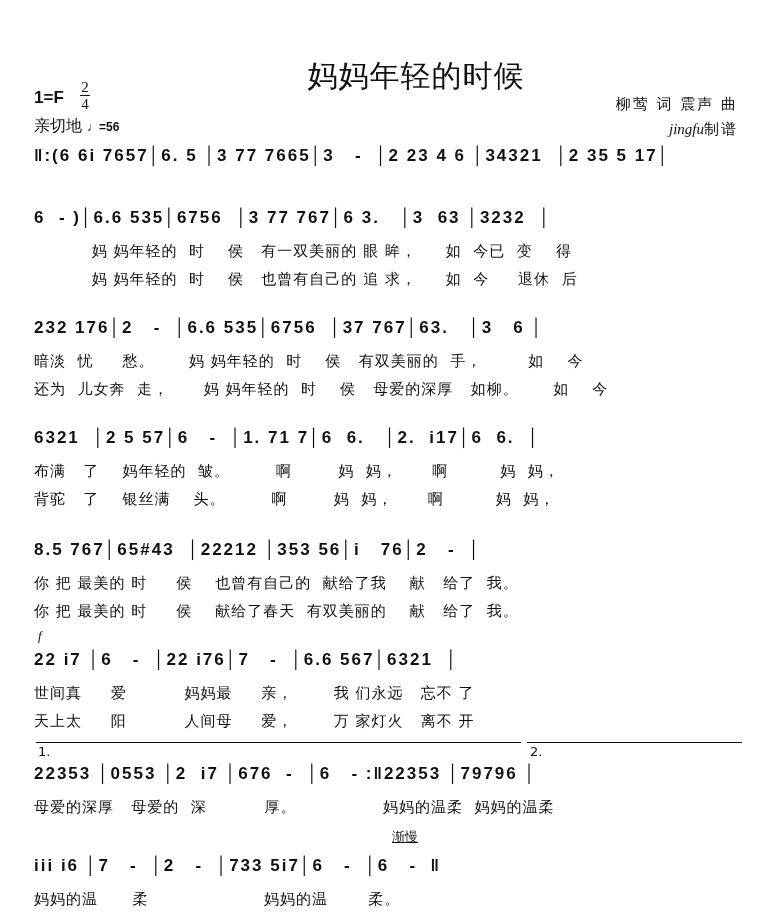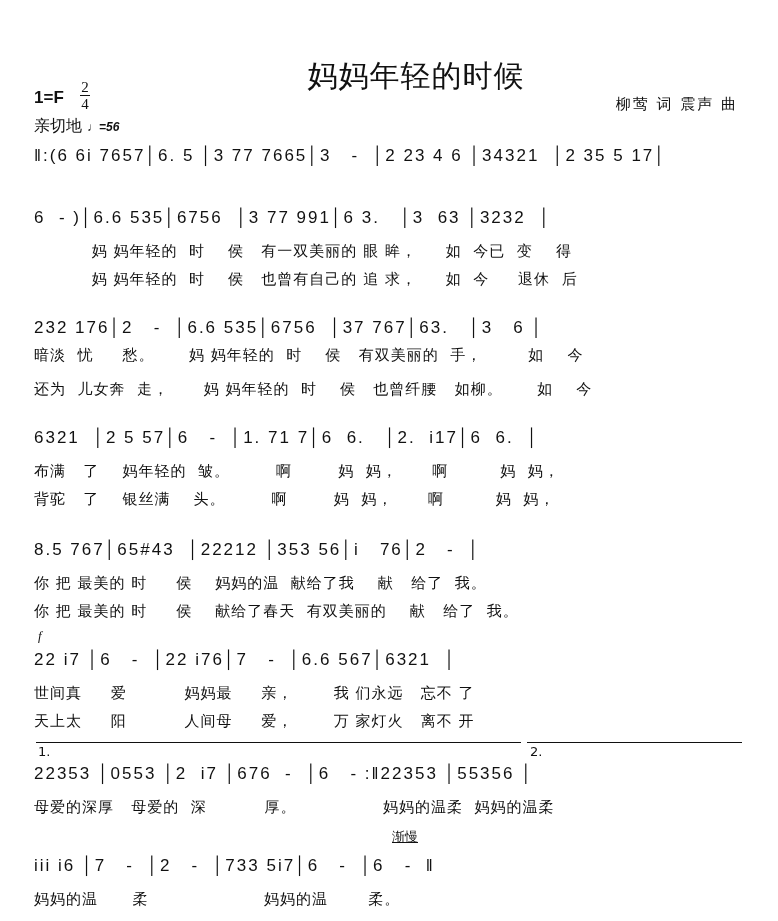--- a/index.html
+++ b/index.html
@@ -3,88 +3,89 @@
 <meta charset="utf-8">
 <style>
   html,body{margin:0;padding:0;background:#fff;}
   body{width:778px;height:921px;position:relative;overflow:hidden;color:#111;font-family:"DejaVu Sans","Liberation Sans",sans-serif;}
   .title{position:absolute;left:0;width:778px;top:56px;text-align:center;font-size:30px;font-family:"DejaVu Sans",sans-serif;letter-spacing:1px;margin-left:27px;}
   .key{position:absolute;left:34px;top:88px;font-size:17px;font-family:"Liberation Serif",serif;}
   .key b{font-family:"Liberation Sans",sans-serif;}
   .ts{position:absolute;left:80px;top:80px;font-family:"Liberation Serif",serif;font-size:15px;line-height:14px;text-align:center;}
   .ts .line{border-top:1px solid #111;width:10px;margin:1px auto;}
   .tempo{position:absolute;left:34px;top:116px;font-size:16px;}
-  .tempo .mm{font-size:12px;font-weight:bold;font-family:"Liberation Sans",sans-serif;font-style:italic;}
+  .tempo .mm{font-size:12px;font-weight:bold;font-family:"Liberation Sans",sans-serif;}
   .credits{position:absolute;right:40px;top:92px;font-size:15px;text-align:right;line-height:25px;letter-spacing:2px;}
   .credits i{font-family:"Liberation Serif",serif;letter-spacing:0;}
   .row{position:absolute;left:0;width:778px;}
-  .notes{position:absolute;left:34px;font-family:"Liberation Sans",sans-serif;font-weight:normal;font-size:17px;white-space:pre;letter-spacing:2px;}
+  .notes{position:absolute;left:34px;font-family:"Liberation Sans",sans-serif;font-weight:bold;font-size:17px;white-space:pre;letter-spacing:2px;}
   .lyr{position:absolute;left:34px;font-size:15px;white-space:pre;letter-spacing:1px;}
   .mark{position:absolute;font-size:13px;}
 </style>
 </head>
 <body>
 
 <div class="title">妈妈年轻的时候</div>
 
 <div class="key"><b>1=F</b></div>
 <div class="ts">
   <div>2</div>
     <div class="line"></div>
     <div>4</div>
 </div>
 <div class="tempo">
   <span>亲切地</span> <span class="mm">♩=56</span>
 </div>
 
 <div class="credits">
   <div>柳莺 词  震声 曲</div>
+  <div><i>jingfu</i><span>制谱</span></div>
 </div>
 
 <div class="row" style="top:146px">
   <div class="notes">‖:(6 6i 7657│6. 5 │3 77 7665│3   -  │2 23 4 6 │34321  │2 35 5 17│</div>
 </div>
 
 <div class="row" style="top:208px">
-  <div class="notes">6  - )│6.6 535│6756  │3 77 991│6 3.   │3  63 │3232  │</div>
+  <div class="notes">6  - )│6.6 535│6756  │3 77 767│6 3.   │3  63 │3232  │</div>
   <div class="lyr" style="top:34px">          妈 妈年轻的  时    侯   有一双美丽的 眼 眸，     如  今已  变    得</div>
   <div class="lyr" style="top:62px">          妈 妈年轻的  时    侯   也曾有自己的 追 求，     如  今     退休  后</div>
 </div>
 
 <div class="row" style="top:318px">
   <div class="notes">232 176│2   -  │6.6 535│6756  │37 767│63.   │3   6 │</div>
-  <div class="lyr" style="top:28px">暗淡  忧     愁。      妈 妈年轻的  时    侯   有双美丽的  手，        如    今</div>
-  <div class="lyr" style="top:62px">还为  儿女奔  走，      妈 妈年轻的  时    侯   也曾纤腰   如柳。      如    今</div>
+  <div class="lyr" style="top:34px">暗淡  忧     愁。      妈 妈年轻的  时    侯   有双美丽的  手，        如    今</div>
+  <div class="lyr" style="top:62px">还为  儿女奔  走，      妈 妈年轻的  时    侯   母爱的深厚   如柳。      如    今</div>
 </div>
 
 <div class="row" style="top:428px">
   <div class="notes">6321  │2 5 57│6   -  │1. 71 7│6  6.   │2.  i17│6  6.  │</div>
   <div class="lyr" style="top:34px">布满   了    妈年轻的  皱。        啊        妈  妈，      啊         妈  妈，</div>
   <div class="lyr" style="top:62px">背驼   了    银丝满    头。        啊        妈  妈，      啊         妈  妈，</div>
 </div>
 
 <div class="row" style="top:540px">
   <div class="notes">8.5 767│65#43  │22212 │353 56│i   76│2   -  │</div>
-  <div class="lyr" style="top:34px">你 把 最美的 时     侯    妈妈的温  献给了我    献   给了  我。</div>
+  <div class="lyr" style="top:34px">你 把 最美的 时     侯    也曾有自己的  献给了我    献   给了  我。</div>
   <div class="lyr" style="top:62px">你 把 最美的 时     侯    献给了春天  有双美丽的    献   给了  我。</div>
 </div>
 
 <div class="row" style="top:650px">
   <div class="mark" style="left:38px;top:-22px;font-style:italic;font-family:'Liberation Serif',serif;">f</div>
   <div class="notes">22 i7 │6   -  │22 i76│7   -  │6.6 567│6321  │</div>
   <div class="lyr" style="top:34px">世间真     爱          妈妈最     亲，       我 们永远   忘不 了</div>
   <div class="lyr" style="top:62px">天上太     阳          人间母     爱，       万 家灯火   离不 开</div>
 </div>
 
 <div class="row" style="top:764px">
   <div class="mark" style="left:38px;top:-20px;">1.</div>
   <div style="position:absolute;left:36px;top:-22px;width:485px;border-top:1px solid #111;"></div>
   <div class="mark" style="left:530px;top:-20px;">2.</div>
   <div style="position:absolute;left:527px;top:-22px;width:215px;border-top:1px solid #111;"></div>
-  <div class="notes">22353 │0553 │2  i7 │676  -  │6   - :‖22353 │55356 │</div>
+  <div class="notes">22353 │0553 │2  i7 │676  -  │6   - :‖22353 │79796 │</div>
   <div class="lyr" style="top:34px">母爱的深厚   母爱的  深          厚。               妈妈的温柔  妈妈的温柔</div>
 </div>
 
 <div class="row" style="top:856px">
   <div class="mark" style="left:392px;top:-28px;text-decoration:underline;">渐慢</div>
   <div class="notes">iii i6 │7   -  │2   -  │733 5i7│6   -  │6   -  ‖</div>
   <div class="lyr" style="top:34px">妈妈的温      柔                    妈妈的温       柔。</div>
 </div>
 
 </body></html>

